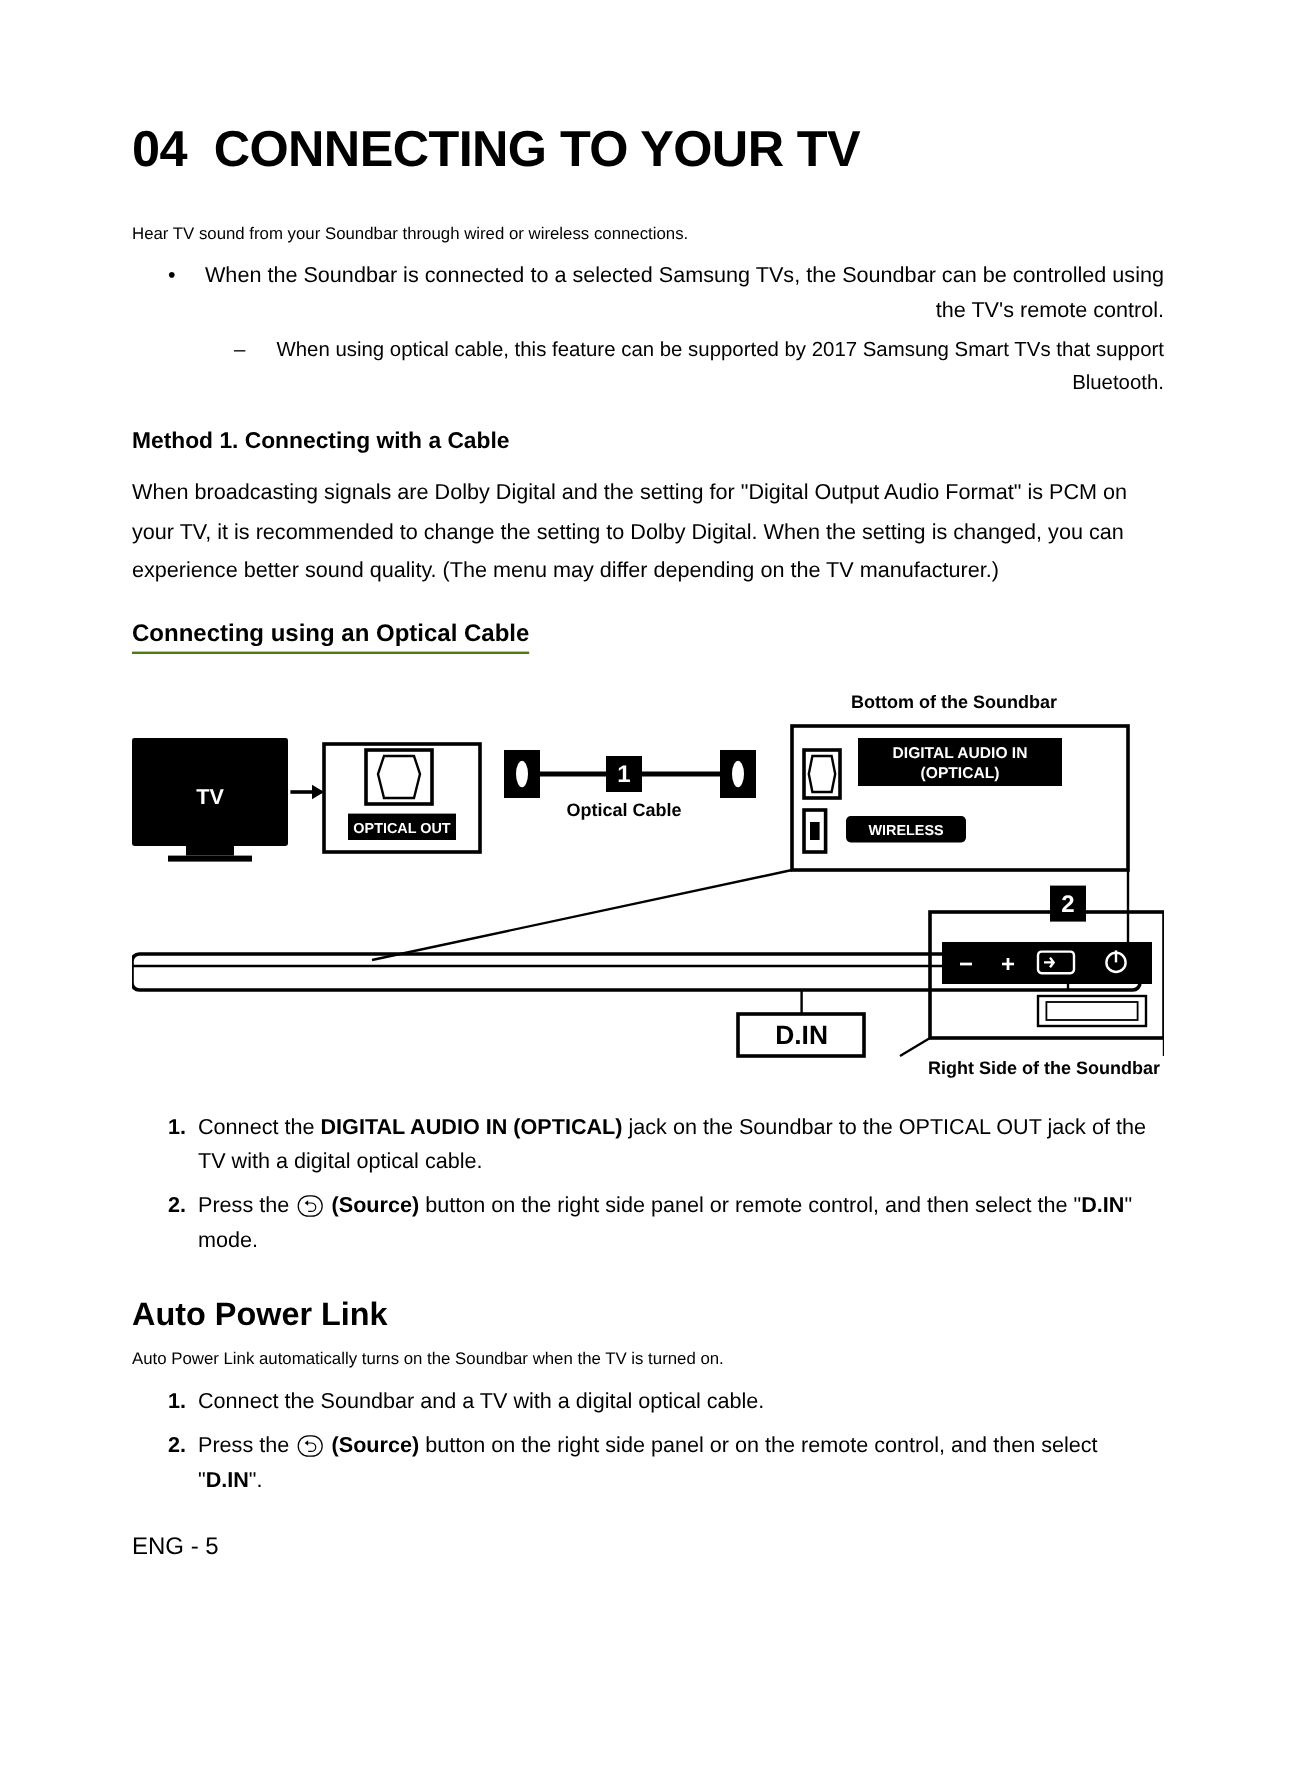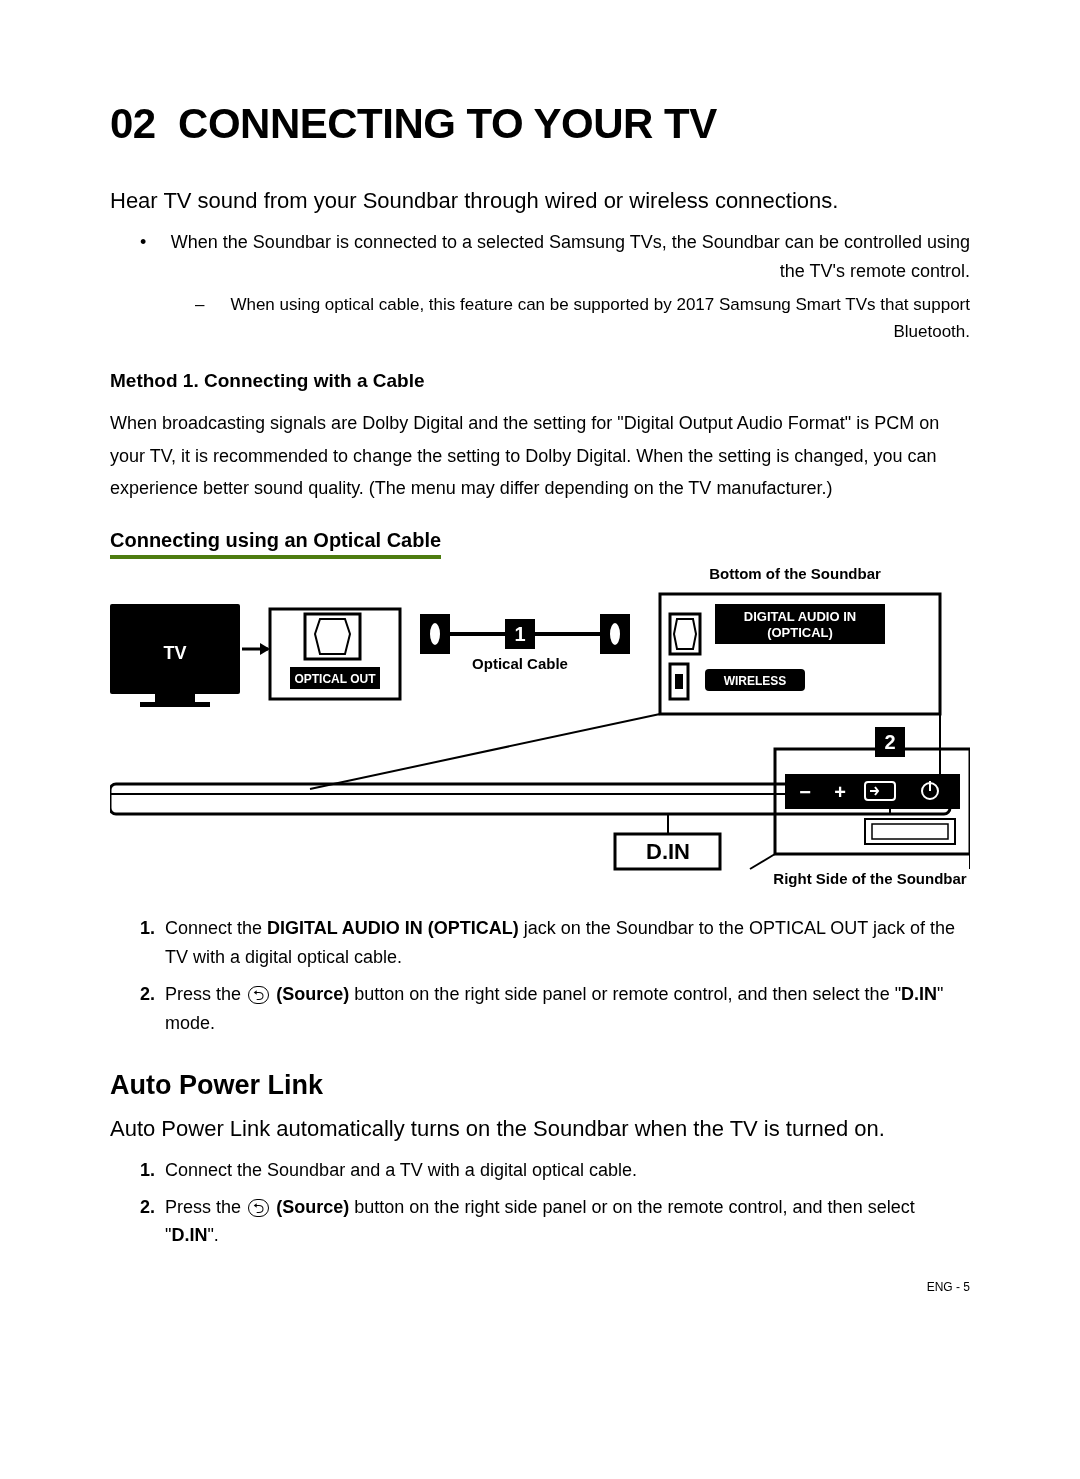--- a/index.html
+++ b/index.html
@@ -12,21 +12,21 @@
       padding: 100px 110px 40px 110px;
       position: relative;
     }
     .chapter-title {
       font-size: 42px;
       font-weight: bold;
       margin-bottom: 35px;
       letter-spacing: -0.5px;
     }
     .intro-text {
-      font-size: 22px;
+      font-size: 14px;
       line-height: 1.6;
       margin-bottom: 10px;
     }
     ul.main-bullets {
       list-style: none;
       padding-left: 30px;
       margin-bottom: 25px;
       text-align: right;
     }
     ul.main-bullets > li {
@@ -67,22 +67,23 @@
     }
     .method-desc {
       font-size: 18px;
       line-height: 1.8;
       margin-bottom: 25px;
     }
     .sub-heading {
       font-size: 20px;
       font-weight: bold;
       display: inline-block;
-      border-bottom: 4px solid #4d7c0f;
+      border-bottom: 2px solid #4d7c0f;
       padding-bottom: 3px;
+      margin-bottom: 25px;
     }
     .diagram {
       width: 100%;
       height: 330px;
       position: relative;
       margin-bottom: 25px;
     }
     .diagram svg { width: 100%; height: 100%; }
     .label-text { font-size: 15px; font-weight: bold; }
     ol.steps {
@@ -115,31 +116,31 @@
       display: inline-block;
       border: 1.5px solid #000;
       border-radius: 10px;
       padding: 0 4px;
       font-size: 14px;
       line-height: 16px;
       vertical-align: middle;
       margin: 0 2px;
     }
     .page-footer {
-      text-align: right;
-      font-size: 12px;
+      text-align: left;
+      font-size: 20px;
       margin-top: 30px;
     }
     .bold { font-weight: bold; }
   </style>
 </head>
 <body>
 
 <h1 class="chapter-title">
-  <span>02</span>&nbsp;&nbsp;<span>CONNECTING TO YOUR TV</span>
+  <span>04</span>&nbsp;&nbsp;<span>CONNECTING TO YOUR TV</span>
 </h1>
 
 <p class="intro-text">Hear TV sound from your Soundbar through wired or wireless connections.</p>
 
 <ul class="main-bullets">
   <li>
     <span>When the Soundbar is connected to a selected Samsung TVs, the Soundbar can be controlled using the TV's remote control.</span>
     <ul class="sub-dashes">
       <li>When using optical cable, this feature can be supported by 2017 Samsung Smart TVs that support Bluetooth.</li>
     </ul>

